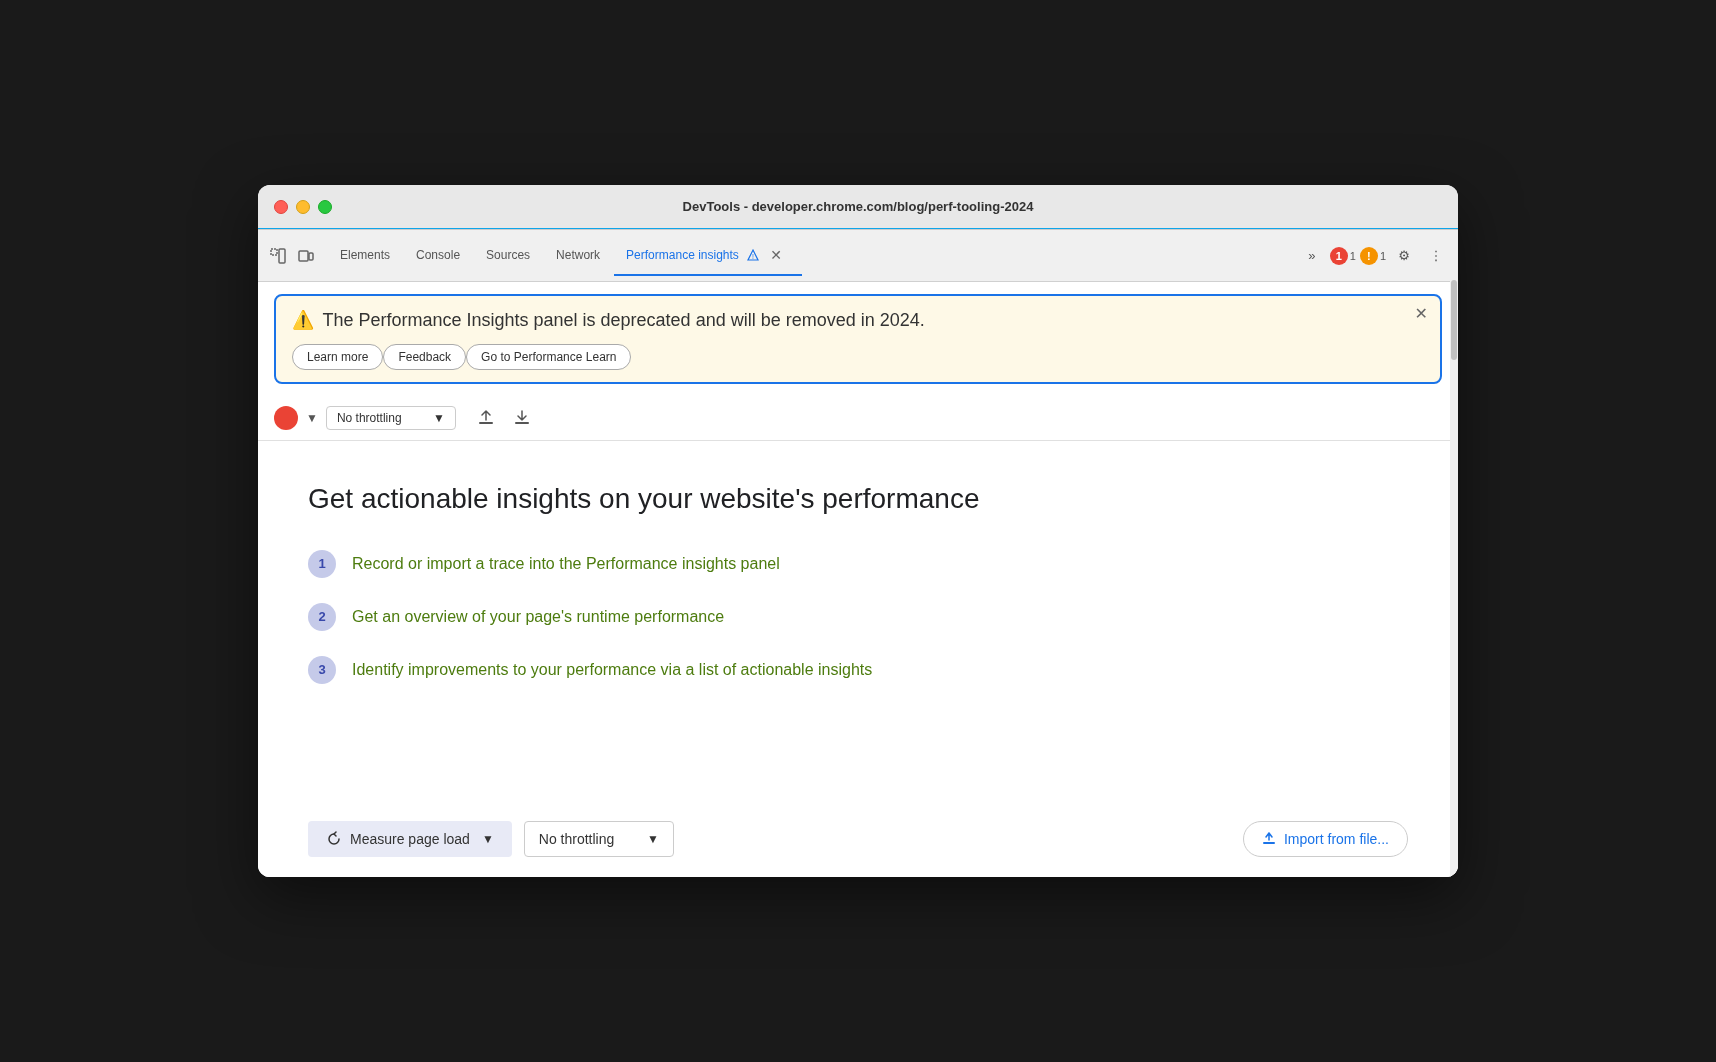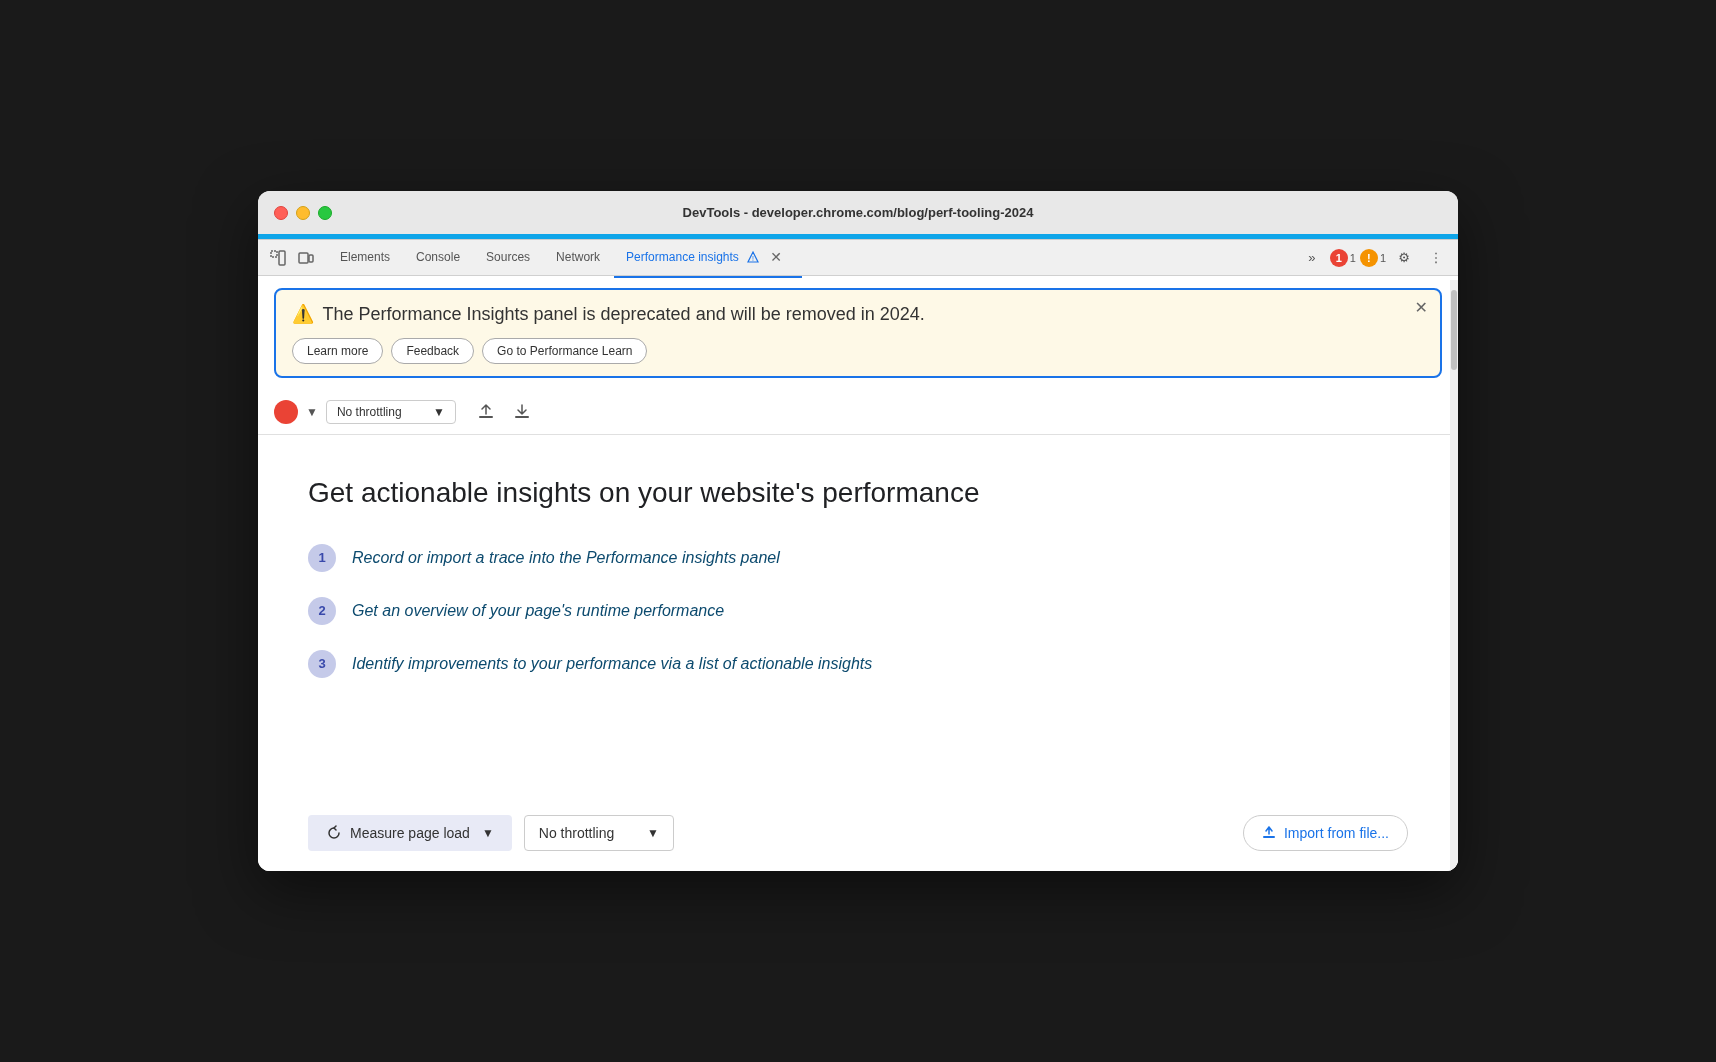--- a/index.html
+++ b/index.html
@@ -18,21 +18,21 @@
       box-shadow: 0 20px 60px rgba(0,0,0,0.5);
       overflow: hidden;
     }
     .title-bar {
       background: #e8e8e8;
       padding: 14px 16px;
       display: flex;
       align-items: center;
       justify-content: center;
       position: relative;
-      border-bottom: 5px solid #0ea5e9;
+      border-bottom: 1px solid #0ea5e9;
     }
     .traffic-lights {
       position: absolute;
       left: 16px;
       display: flex;
       gap: 8px;
       align-items: center;
     }
     .traffic-light {
       width: 14px;
@@ -51,21 +51,21 @@
     .devtools-body {
       background: #f5f5f5;
       border-top: 1px solid #ccc;
     }
     .tab-bar {
       background: #f0f0f0;
       display: flex;
       align-items: center;
       padding: 0 8px;
       border-bottom: 1px solid #d0d0d0;
-      height: 36px;
+      height: 52px;
       gap: 2px;
     }
     .tab-icons {
       display: flex;
       gap: 4px;
       margin-right: 8px;
       align-items: center;
     }
     .tab-icon {
       width: 24px;
@@ -169,21 +169,20 @@
       flex-shrink: 0;
       margin-top: 1px;
     }
     .warning-text {
       font-size: 18px;
       color: #333;
       line-height: 1.4;
     }
     .warning-buttons {
       display: flex;
-      gap: 8px;
       flex-wrap: wrap;
     }
     .warn-btn {
       padding: 5px 14px;
       border: 1px solid #aaa;
       border-radius: 20px;
       background: white;
       font-size: 12px;
       color: #333;
       cursor: pointer;
@@ -282,24 +281,23 @@
       display: flex;
       align-items: center;
       justify-content: center;
       font-size: 13px;
       font-weight: 600;
       flex-shrink: 0;
       margin-top: 1px;
     }
     .step-text {
       font-size: 16px;
-      color: #0c4a6e;
+      color: #4d7c0f;
       line-height: 1.5;
       padding-top: 3px;
-      font-style: italic;
     }
     
     .action-row {
       display: flex;
       align-items: center;
       gap: 12px;
       padding: 0 50px 20px;
     }
     .measure-btn {
       display: flex;

